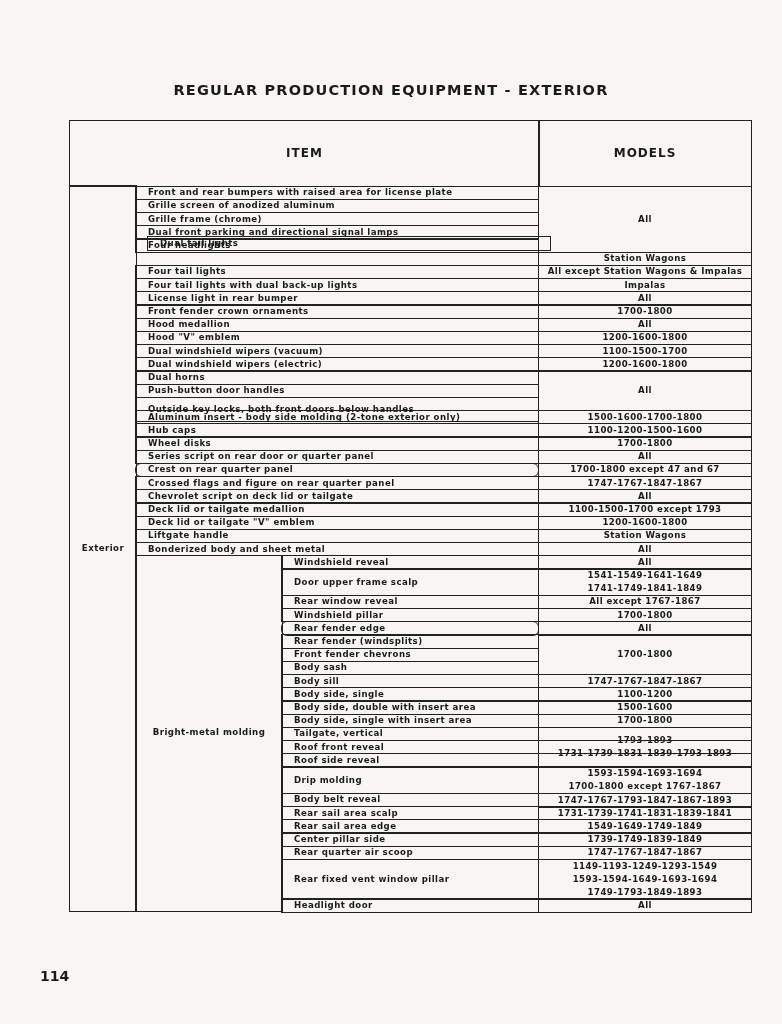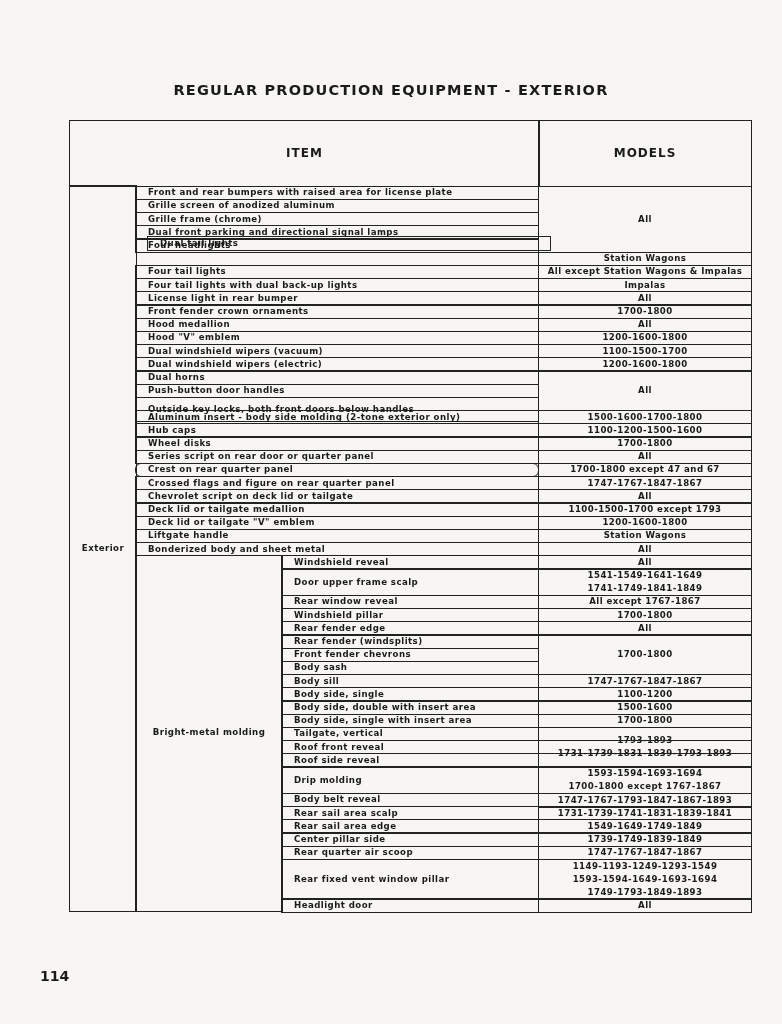--- a/index.html
+++ b/index.html
@@ -130,21 +130,21 @@
     <div class="cell center" style="left: 538px; top: 528.7px; width: 214px; height: 14.5px;">
       <span>Station Wagons</span>
     </div>
     <div class="cell center" style="left: 538px; top: 541.9px; width: 214px; height: 14.5px;">
       <span>All</span>
     </div>
     <div class="cell left" style="left: 281px; top: 555.1px; width: 258px; height: 14.5px;">Windshield reveal</div>
     <div class="cell left" style="left: 281px; top: 568.3px; width: 258px; height: 27.7px;">Door upper frame scalp</div>
     <div class="cell left" style="left: 281px; top: 594.7px; width: 258px; height: 14.5px;">Rear window reveal</div>
     <div class="cell left" style="left: 281px; top: 607.9px; width: 258px; height: 14.5px;">Windshield pillar</div>
-    <div class="cell left" style="left: 281px; top: 621.1px; width: 258px; height: 14.5px;">Rear fender edge</div>
+    <div class="cell left" style="left: 281px; top: 621.1px; width: 258px; height: 14.5px; border-radius: 6px;">Rear fender edge</div>
     <div class="cell left" style="left: 281px; top: 634.3px; width: 258px; height: 14.5px;">Rear fender (windsplits)</div>
     <div class="cell left" style="left: 281px; top: 647.5px; width: 258px; height: 14.5px;">Front fender chevrons</div>
     <div class="cell left" style="left: 281px; top: 660.7px; width: 258px; height: 14.5px;">Body sash</div>
     <div class="cell left" style="left: 281px; top: 673.9px; width: 258px; height: 14.5px;">Body sill</div>
     <div class="cell left" style="left: 281px; top: 687.1px; width: 258px; height: 14.5px;">Body side, single</div>
     <div class="cell left" style="left: 281px; top: 700.3px; width: 258px; height: 14.5px;">Body side, double with insert area</div>
     <div class="cell left" style="left: 281px; top: 713.5px; width: 258px; height: 14.5px;">Body side, single with insert area</div>
     <div class="cell left" style="left: 281px; top: 726.7px; width: 258px; height: 14.5px;">Tailgate, vertical</div>
     <div class="cell left" style="left: 281px; top: 739.9px; width: 258px; height: 14.5px;">Roof front reveal</div>
     <div class="cell left" style="left: 281px; top: 753.1px; width: 258px; height: 14.5px;">Roof side reveal</div>

